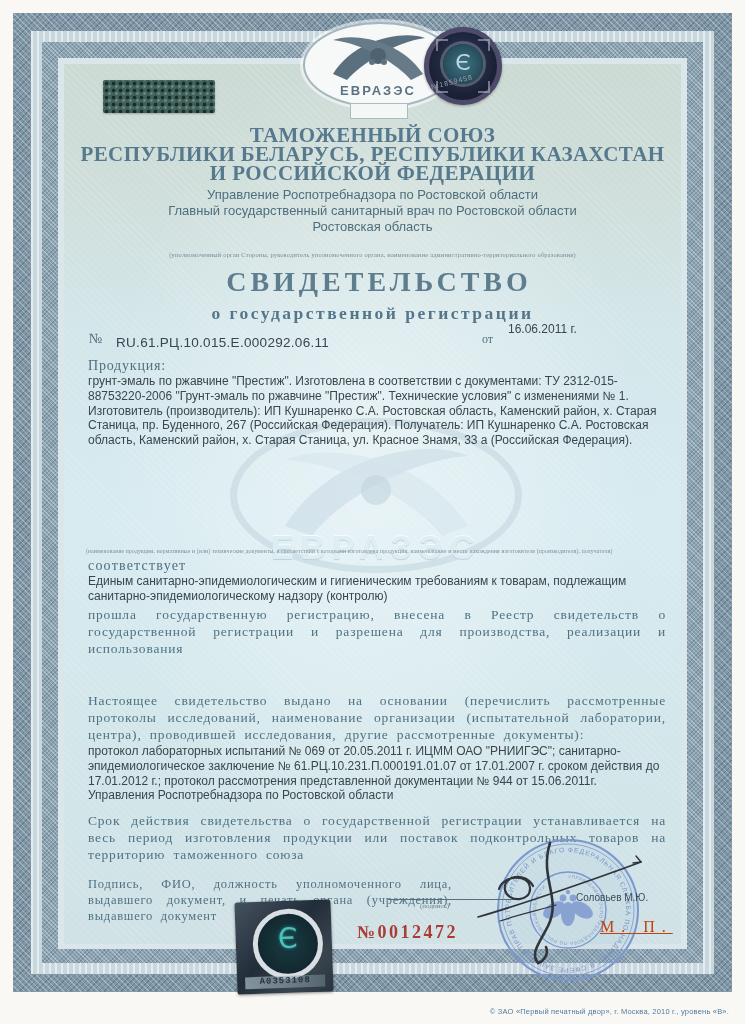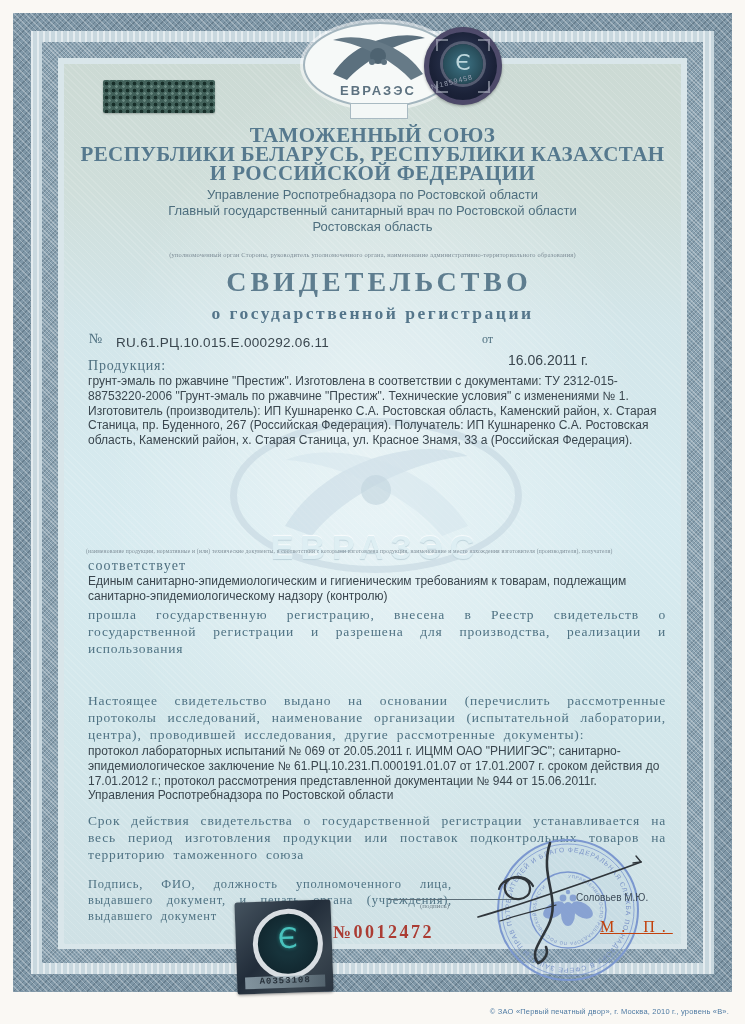--- a/index.html
+++ b/index.html
@@ -64,21 +64,21 @@
      background:linear-gradient(135deg,#45535f 0%,#222d3a 45%,#38444e 75%,#2a3440 100%);
      box-shadow:0 1px 3px rgba(0,0,0,.4);border-radius:3px;}
   .holo-bottom .ring{position:absolute;left:17px;top:8px;width:60px;height:60px;border-radius:50%;
      border:5px solid #d9dee2;background:radial-gradient(circle,#17333b 30%,#0e2028 100%);}
   .holo-bottom .ring::after{content:"Є";position:absolute;left:0;right:0;top:8px;text-align:center;
      font-family:"DejaVu Sans",sans-serif;font-size:28px;color:#49c2bd;text-shadow:0 0 4px #2a8f8a;}
   .holo-bottom .serial{position:absolute;left:8px;bottom:5px;right:8px;height:12px;text-align:center;
      background:linear-gradient(90deg,rgba(170,190,200,.7),rgba(120,140,150,.5));
      font-family:"Liberation Mono",monospace;font-size:9px;font-weight:700;color:#27313a;letter-spacing:1px;}
   .blank-number{position:absolute;left:333px;top:922px;z-index:6;font-weight:700;font-size:18px;
-     letter-spacing:2.5px;color:#ab3c33;}
+     letter-spacing:2.5px;color:#ab3c33;padding-left:24px;}
   .seal-wrap{position:absolute;left:478px;top:826px;width:180px;height:164px;z-index:3;}
   .sig-svg{position:absolute;left:0;top:0;width:745px;height:1024px;z-index:4;pointer-events:none;}
   .sig-line{position:absolute;left:388px;top:899px;width:132px;border-bottom:1px solid #5d6e78;z-index:3;}
   .sig-caption{position:absolute;left:420px;top:902px;font-size:7px;color:#6d7e88;z-index:3;}
   .signer{position:absolute;left:576px;top:892px;z-index:5;font-family:"Liberation Sans",sans-serif;
      font-size:10px;color:#3c4a58;}
   .seal-mark{position:absolute;left:600px;top:918px;z-index:5;font-size:16px;letter-spacing:7px;color:#c2410c;text-decoration:underline;}
   .footer{position:absolute;right:16px;bottom:8px;z-index:6;font-family:"Liberation Sans",sans-serif;
      font-size:7.5px;color:#4f7ba3;letter-spacing:.2px;}
 </style>
@@ -134,21 +134,21 @@
   <div class="abs center hdr-auth" style="top:203px">Главный государственный санитарный врач по Ростовской области</div>
   <div class="abs center hdr-auth" style="top:219px">Ростовская область</div>
   <div class="abs center caption" style="top:251px">(уполномоченный орган Стороны, руководитель уполномоченного органа, наименование административно-территориального образования)</div>
 
   <div class="abs center title" style="top:266px">СВИДЕТЕЛЬСТВО</div>
   <div class="abs center subtitle" style="top:303px">о государственной регистрации</div>
 
   <div class="abs serif" style="left:89px;top:331px;font-size:14px">№</div>
   <div class="abs sans" style="left:116px;top:335px;font-size:13.5px;letter-spacing:.3px">RU.61.РЦ.10.015.Е.000292.06.11</div>
   <div class="abs serif" style="left:482px;top:332px;font-size:12px">от</div>
-  <div class="abs sans" style="left:508px;top:352px;font-size:14px">16.06.2011 г.</div>
+  <div class="abs sans" style="left:508px;top:322px;font-size:12px">16.06.2011 г.</div>
 
   <div class="abs serif" style="left:88px;top:358px;font-size:14px;letter-spacing:.8px">Продукция:</div>
   <div class="abs sans body-sans" style="left:88px;top:374px;width:576px">грунт-эмаль по ржавчине "Престиж". Изготовлена в соответствии с документами: ТУ 2312-015-88753220-2006 "Грунт-эмаль по ржавчине "Престиж". Технические условия" с изменениями № 1. Изготовитель (производитель): ИП Кушнаренко С.А. Ростовская область, Каменский район, х. Старая Станица, пр. Буденного, 267 (Российская Федерация).  Получатель: ИП Кушнаренко С.А. Ростовская область, Каменский район, х. Старая Станица, ул. Красное Знамя, 33 а (Российская Федерация).</div>
   <div class="abs caption" style="left:86px;top:548px;font-size:5.6px">(наименование продукции, нормативные и (или) технические документы, в соответствии с которыми изготовлена продукция, наименование и место нахождения изготовителя (производителя), получателя)</div>
 
   <div class="abs serif" style="left:88px;top:558px;font-size:14px;letter-spacing:1.2px">соответствует</div>
   <div class="abs sans body-sans" style="left:88px;top:574px;width:576px">Единым санитарно-эпидемиологическим и гигиеническим требованиям к товарам, подлежащим санитарно-эпидемиологическому надзору (контролю)</div>
 
   <div class="abs serif tmpl" style="left:88px;top:606px;width:578px">прошла государственную регистрацию, внесена в Реестр свидетельств о государственной регистрации и разрешена для производства, реализации и использования</div>
 

